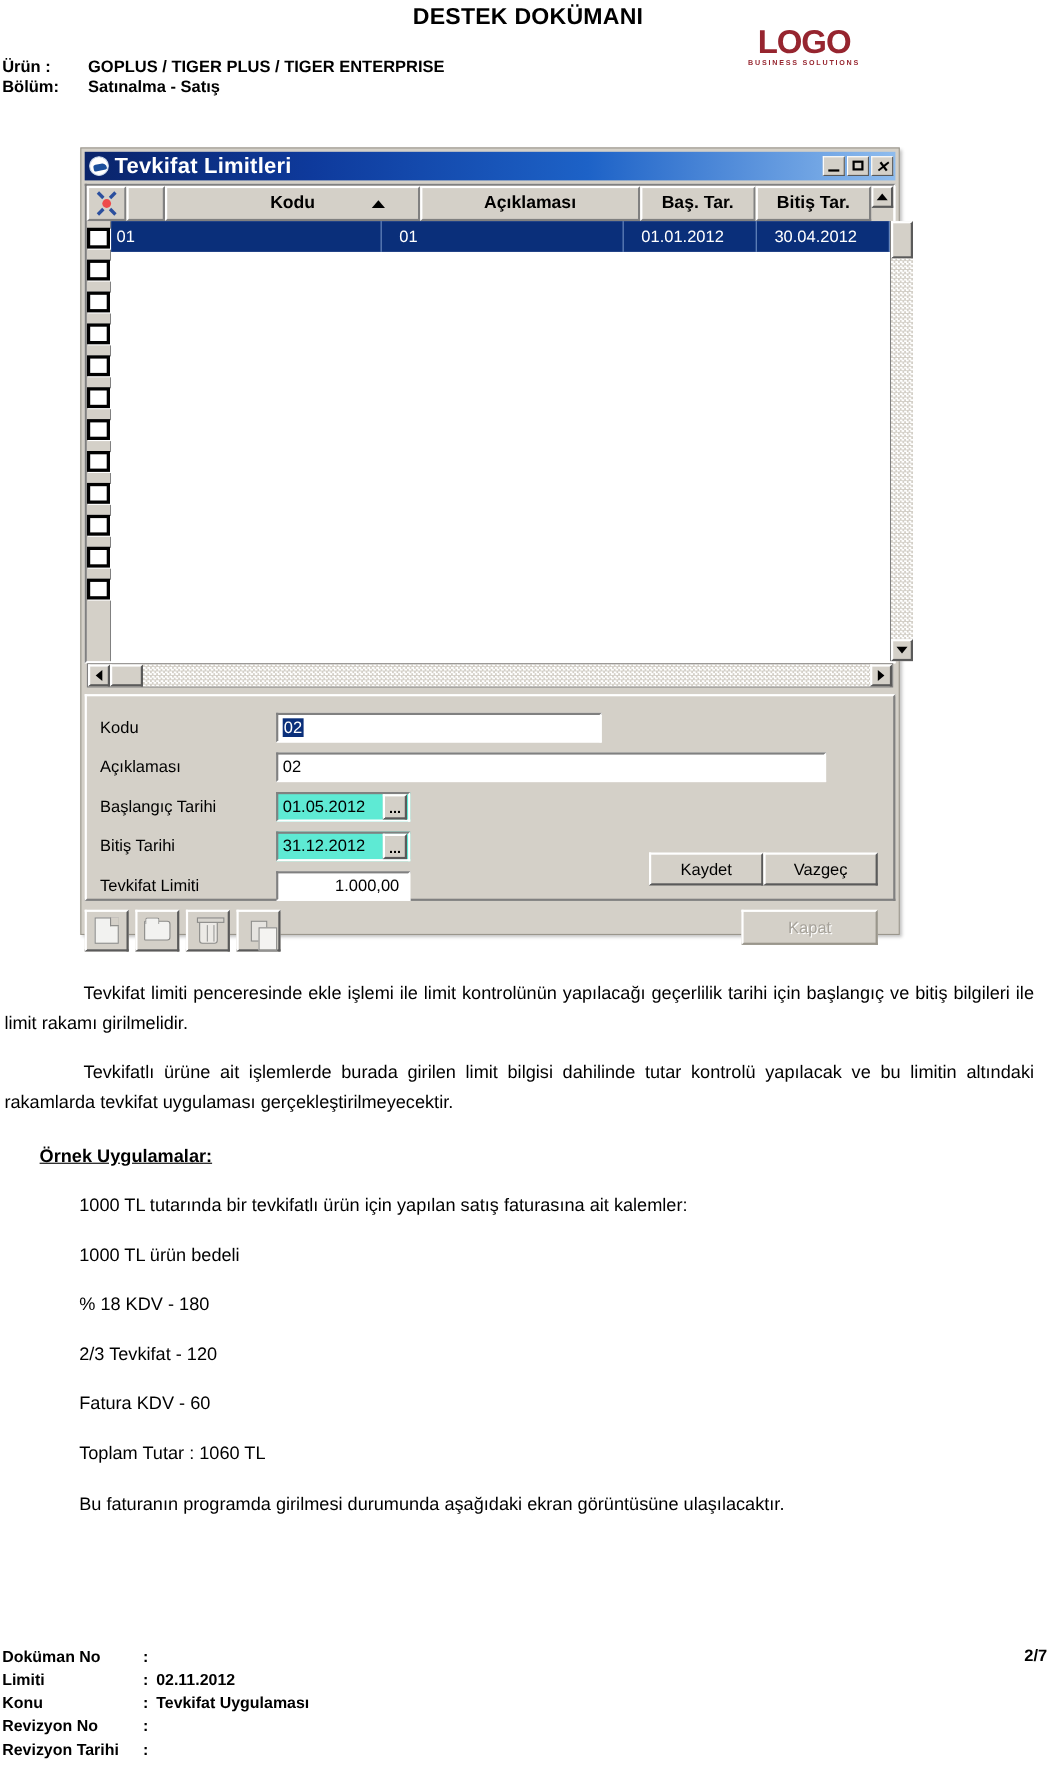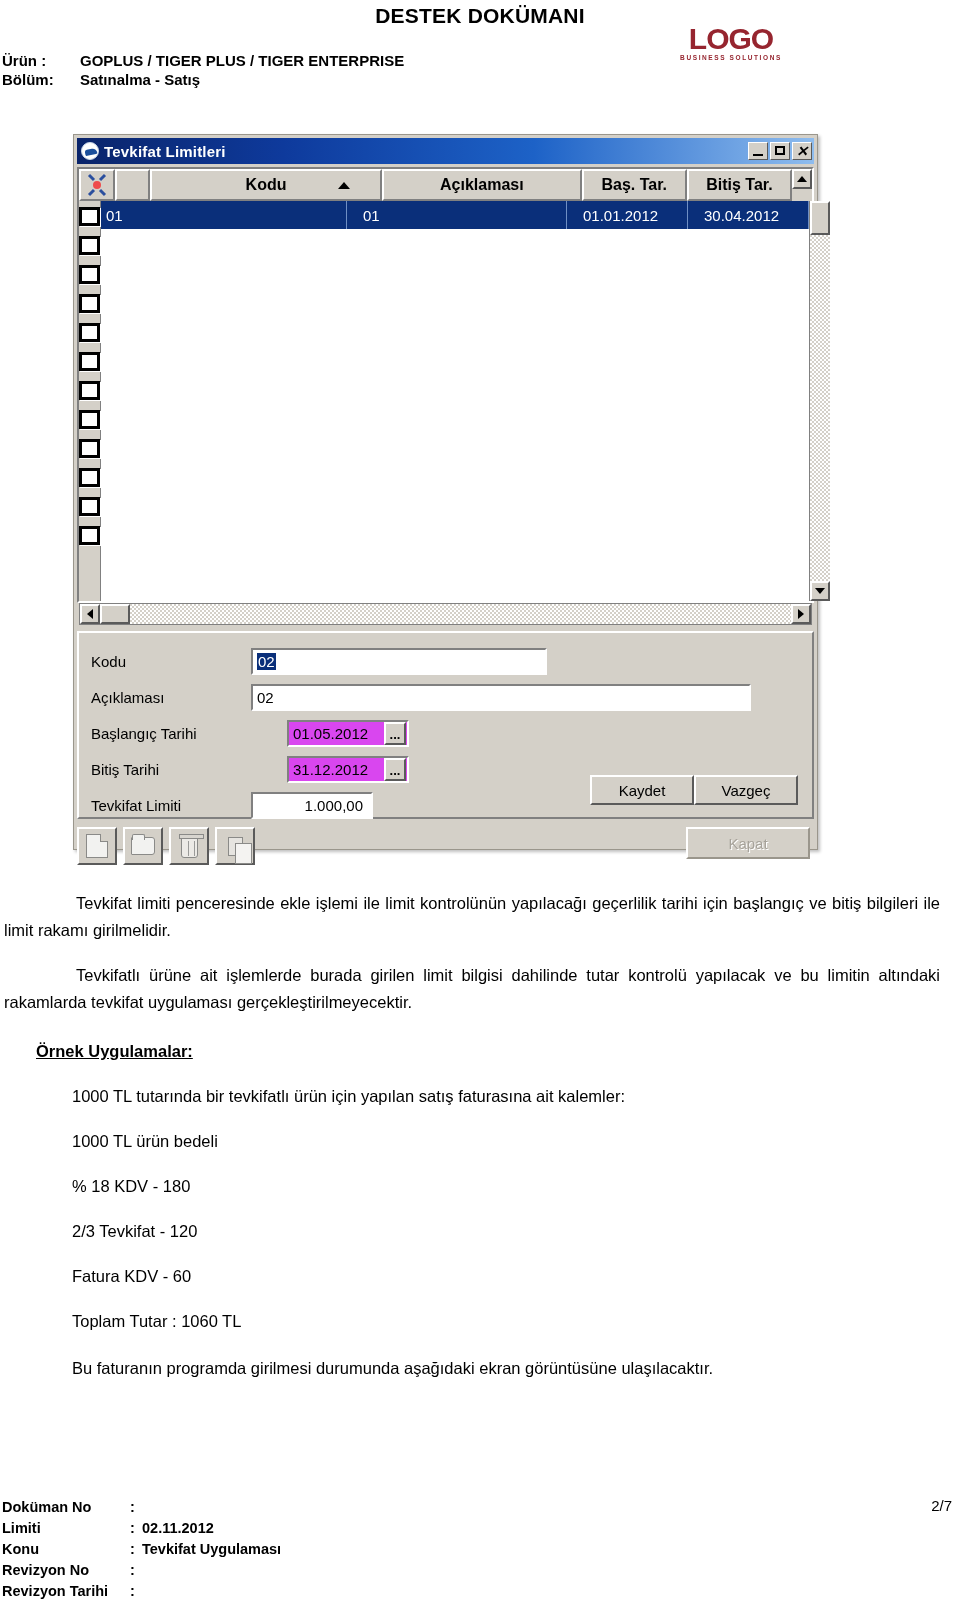--- a/index.html
+++ b/index.html
@@ -55,21 +55,21 @@
     width: 18px; height: 18px; border-radius: 50%;
     background: #fff; margin-right: 5px; position: relative; flex: none;
     border: 1px solid #c8d6e8;
   }
   .title-ico::after {
     content: ""; position: absolute; left: 3px; top: 6px;
     width: 12px; height: 6px; background: #1b4f9c;
     border-radius: 3px 6px 2px 2px; transform: rotate(-12deg);
   }
   .title-text {
-    color: #fff; font-size: 15px; font-weight: bold; letter-spacing: .2px;
+    color: #fff; font-size: 20px; font-weight: bold; letter-spacing: .2px;
     flex: 1; white-space: nowrap; overflow: hidden;
   }
   .win-btns { display: flex; gap: 2px; align-items: center; }
   .win-btn {
     width: 20px; height: 18px; background: #d4d0c8;
     border: 1px solid #fff; border-right-color: #5a5a5a; border-bottom-color: #5a5a5a;
     position: relative; font-size: 11px; color: #000;
   }
   .win-btn .gl-min { position: absolute; left: 4px; bottom: 3px; width: 10px; height: 2px; background: #000; }
   .win-btn .gl-max { position: absolute; left: 4px; top: 3px; width: 10px; height: 9px; border: 2px solid #000; }
@@ -163,21 +163,21 @@
     background: #fff; height: 27px;
     border: 2px solid; border-color: #808080 #ffffff #ffffff #808080;
     font-size: 15px; display: flex; align-items: center; padding: 0 4px;
   }
   .finput.w-kodu { width: 296px; }
   .finput.w-acik { width: 500px; }
   .sel-text { background: #0a2f7a; color: #fff; padding: 0 1px; }
   .date-field {
     display: flex; align-items: center; height: 27px;
     border: 2px solid; border-color: #808080 #ffffff #ffffff #808080;
-    background: #d946ef; width: 122px; margin-left: 36px;
+    background: #5eead4; width: 122px;
   }
   .date-field .dv { flex: 1; font-size: 15px; padding-left: 4px; }
   .ell-btn {
     width: 22px; height: 23px; background: #d4d0c8;
     border: 2px solid; border-color: #ffffff #5a5a5a #5a5a5a #ffffff;
     font-size: 13px; display: flex; align-items: flex-end; justify-content: center;
     line-height: .9; padding-bottom: 2px; font-weight: bold; margin: 1px;
   }
   .finput.w-lim { width: 122px; justify-content: flex-end; padding-right: 8px; }
   .btn {
@@ -206,41 +206,41 @@
     background:#f2f2f0; border:1px solid #8a8a88; border-bottom:none; border-radius:2px 2px 0 0; }
   
   .ico-trash { width: 17px; height: 21px; background: #eceae6; border: 1px solid #8a8a88; border-radius: 0 0 3px 3px; margin-top:3px; }
   .ico-trash::before { content:""; position:absolute; left:-3px; top:-4px; width:23px; height:3px; background:#d8d5cf; border:1px solid #8a8a88; }
   .ico-trash::after { content:""; position:absolute; left:6px; top:3px; width:5px; height:15px;
     border-left:1px solid #9a9a98; border-right:1px solid #9a9a98; }
   
   .ico-copy { width: 15px; height: 19px; background: #e6e4e0; border: 1px solid #8a8a88; }
   .ico-copy::after { content:""; position:absolute; left:6px; top:5px; width:15px; height:19px;
     background:#f4f3f1; border:1px solid #8a8a88; }
-  .kapat-wrap { position: absolute; right: 4px; top: 2px; }
+  .kapat-wrap { position: absolute; right: 16px; top: 2px; }
   .kapat { width: 124px; height: 32px; background: #d4d0c8;
     border: 2px solid; border-color: #ffffff #9a968c #9a968c #ffffff;
     display:flex; align-items:center; justify-content:center; font-size:15px; color:#a6a29a;
     text-shadow: 1px 1px 0 #fff; }
 
   
   .body-text { position: absolute; left: 0; top: 890px; width: 960px; }
   .para { font-size: 16.5px; line-height: 27px; padding: 0 20px 0 4px; text-align: justify; }
   .para.p1 { margin-bottom: 18px; }
   .indent { display: inline-block; width: 72px; }
   .sec-title { font-size: 16.5px; font-weight: bold; text-decoration: underline; margin: 26px 0 0 36px; }
   .ex-line { font-size: 16.5px; margin: 26px 0 0 72px; }
   .closing { font-size: 16.5px; margin: 28px 0 0 72px; }
 
   
   .footer { position: absolute; left: 2px; bottom: 5px; width: 956px; font-size: 14.5px; font-weight: bold; }
   .f-row { display: flex; line-height: 21px; }
   .f-key { width: 128px; }
   .f-colon { width: 12px; }
-  .pagenum { position: absolute; right: 6px; top: 0; font-size: 15px; font-weight: normal; margin-left: 43px; }
+  .pagenum { position: absolute; right: 6px; top: 0; font-size: 15px; font-weight: bold; margin-left: 43px; }
 </style>
 </head>
 <body>
 
 <div class="page">
 
   <div class="doc-title">DESTEK DOKÜMANI</div>
 
   <div class="logo">
     <div class="logo-word">LOGO</div>

